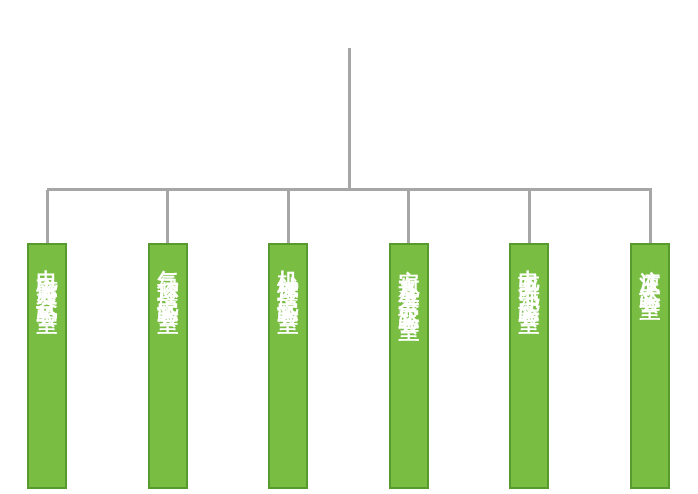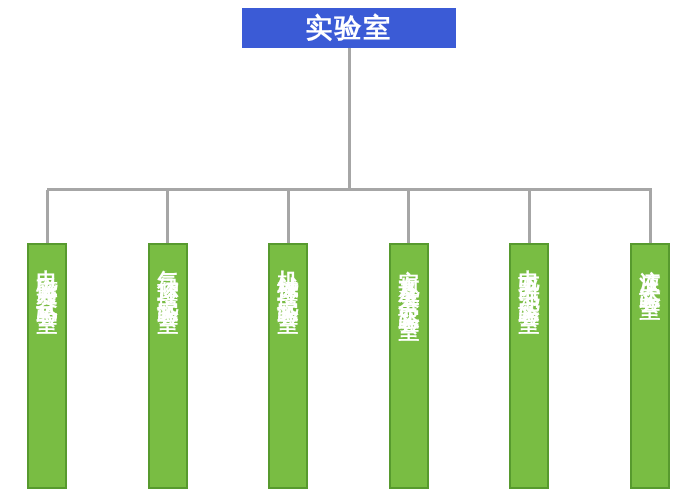--- a/index.html
+++ b/index.html
@@ -77,21 +77,20 @@
   .stub.s2 { left: 287px; }  .child-node.c2 { left: 268px; }
   .stub.s3 { left: 407px; }  .child-node.c3 { left: 389px; }
   .stub.s4 { left: 528px; }  .child-node.c4 { left: 509px; }
   .stub.s5 { left: 649px; }  .child-node.c5 { left: 630px; }
 </style>
 </head>
 <body>
 
 <div class="canvas">
 
-  <div class="root-node">实验室</div>
 
   <div class="connector trunk"></div>
   <div class="connector hbar"></div>
 
   <div class="connector stub s0"></div>
   <div class="connector stub s1"></div>
   <div class="connector stub s2"></div>
   <div class="connector stub s3"></div>
   <div class="connector stub s4"></div>
   <div class="connector stub s5"></div>

